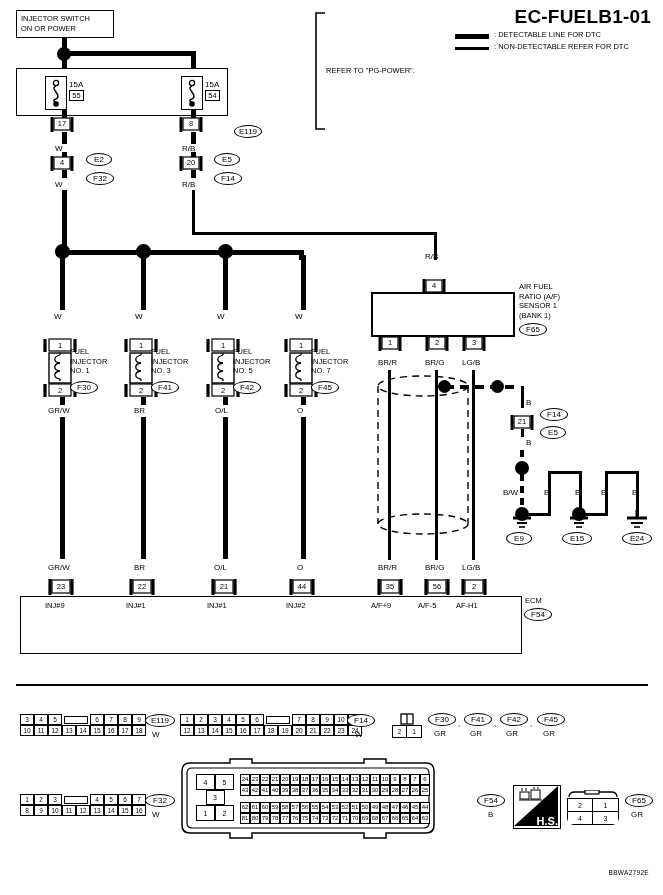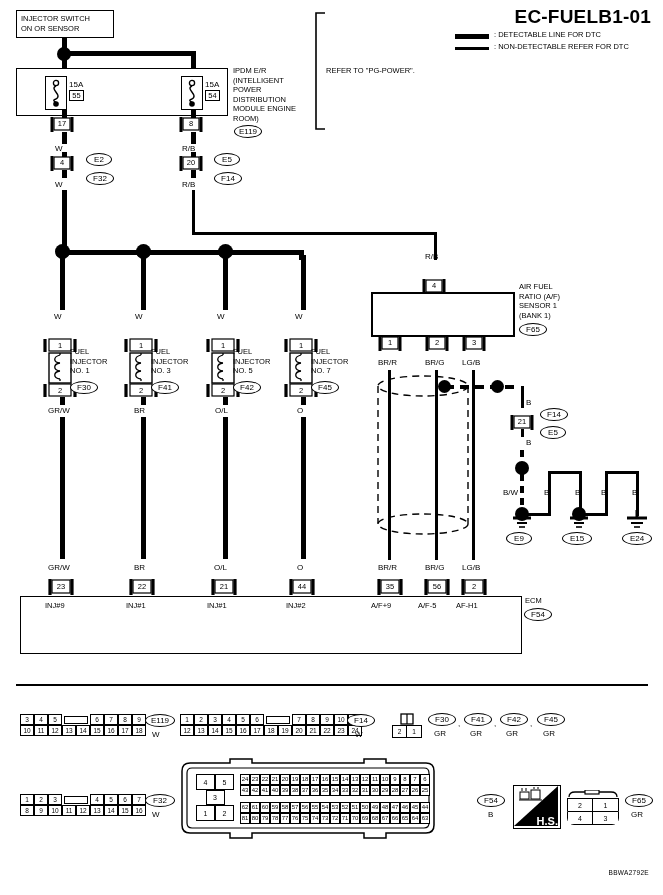--- a/index.html
+++ b/index.html
@@ -31,21 +31,21 @@
   <div class="title" style="right:12px;top:6px;">EC-FUELB1-01</div>
 
   <div class="legend-thick" style="left:455px;top:34px;width:34px;"></div>
   <div class="txt" style="left:494px;top:30px;font-size:7.5px;">: DETECTABLE LINE FOR DTC</div>
 
   <div class="legend-thin" style="left:455px;top:47px;width:34px;"></div>
   <div class="txt" style="left:494px;top:42px;font-size:7.5px;">: NON-DETECTABLE REFER FOR DTC</div>
 
   <div class="box" style="left:16px;top:10px;width:98px;height:28px;">
     <div class="txt" style="left:4px;top:3px;font-size:7.5px;">INJECTOR SWITCH</div>
-    <div class="txt" style="left:4px;top:13px;font-size:7.5px;">ON OR SENSOR</div>
+    <div class="txt" style="left:4px;top:13px;font-size:7.5px;">ON OR POWER</div>
   </div>
 
   <div class="thick-v" style="left:62px;top:38px;height:16px;"></div>
   <div class="dot" style="left:57px;top:47px;width:14px;height:14px;"></div>
 
   <div class="thick-h" style="left:64px;top:51px;width:132px;"></div>
   <div class="thick-v" style="left:191px;top:51px;height:20px;"></div>
   <div class="thick-v" style="left:62px;top:51px;height:20px;"></div>
 
   <div class="box" style="left:16px;top:68px;width:212px;height:48px;"></div>
@@ -65,26 +65,20 @@
   <svg class="abs" style="left:181px;top:76px;" width="22" height="34">
     <circle cx="11" cy="7" r="2.6" fill="none" stroke="#000" stroke-width="1.3"></circle>
     <path d="M11 10 C4 13, 18 19, 11 23 C5 25, 13 26, 11 27" fill="none" stroke="#000" stroke-width="1.4"></path>
     <circle cx="11" cy="28" r="2.8" fill="#000"></circle>
   </svg>
   <div class="txt" style="left:205px;top:80px;">15A</div>
   <div class="boxthin" style="left:205px;top:90px;width:15px;height:11px;">
     <div style="font-size:7.5px;text-align:center;line-height:10px;">54</div>
   </div>
 
-  <div class="txt" style="left:233px;top:66px;font-size:7.5px;">IPDM E/R
-(INTELLIGENT
-POWER
-DISTRIBUTION
-MODULE ENGINE
-ROOM)</div>
   <div class="oval" style="left:234px;top:125px;width:28px;height:13px;">E119</div>
 
   <svg class="abs" style="left:314px;top:12px;" width="14" height="118">
     <path d="M11 1 L2 1 L2 117 L11 117" fill="none" stroke="#000" stroke-width="1.6"></path>
   </svg>
   <div class="txt" style="left:326px;top:66px;font-size:7.5px;">REFER TO "PG-POWER".</div>
 
   <div class="thick-v" style="left:62px;top:110px;height:10px;"></div>
   <svg class="abs" style="left:49px;top:116px;" width="26" height="17">
     <path d="M3 1 L3 16 M23 1 L23 16" stroke="#000" stroke-width="3" fill="none"></path>

